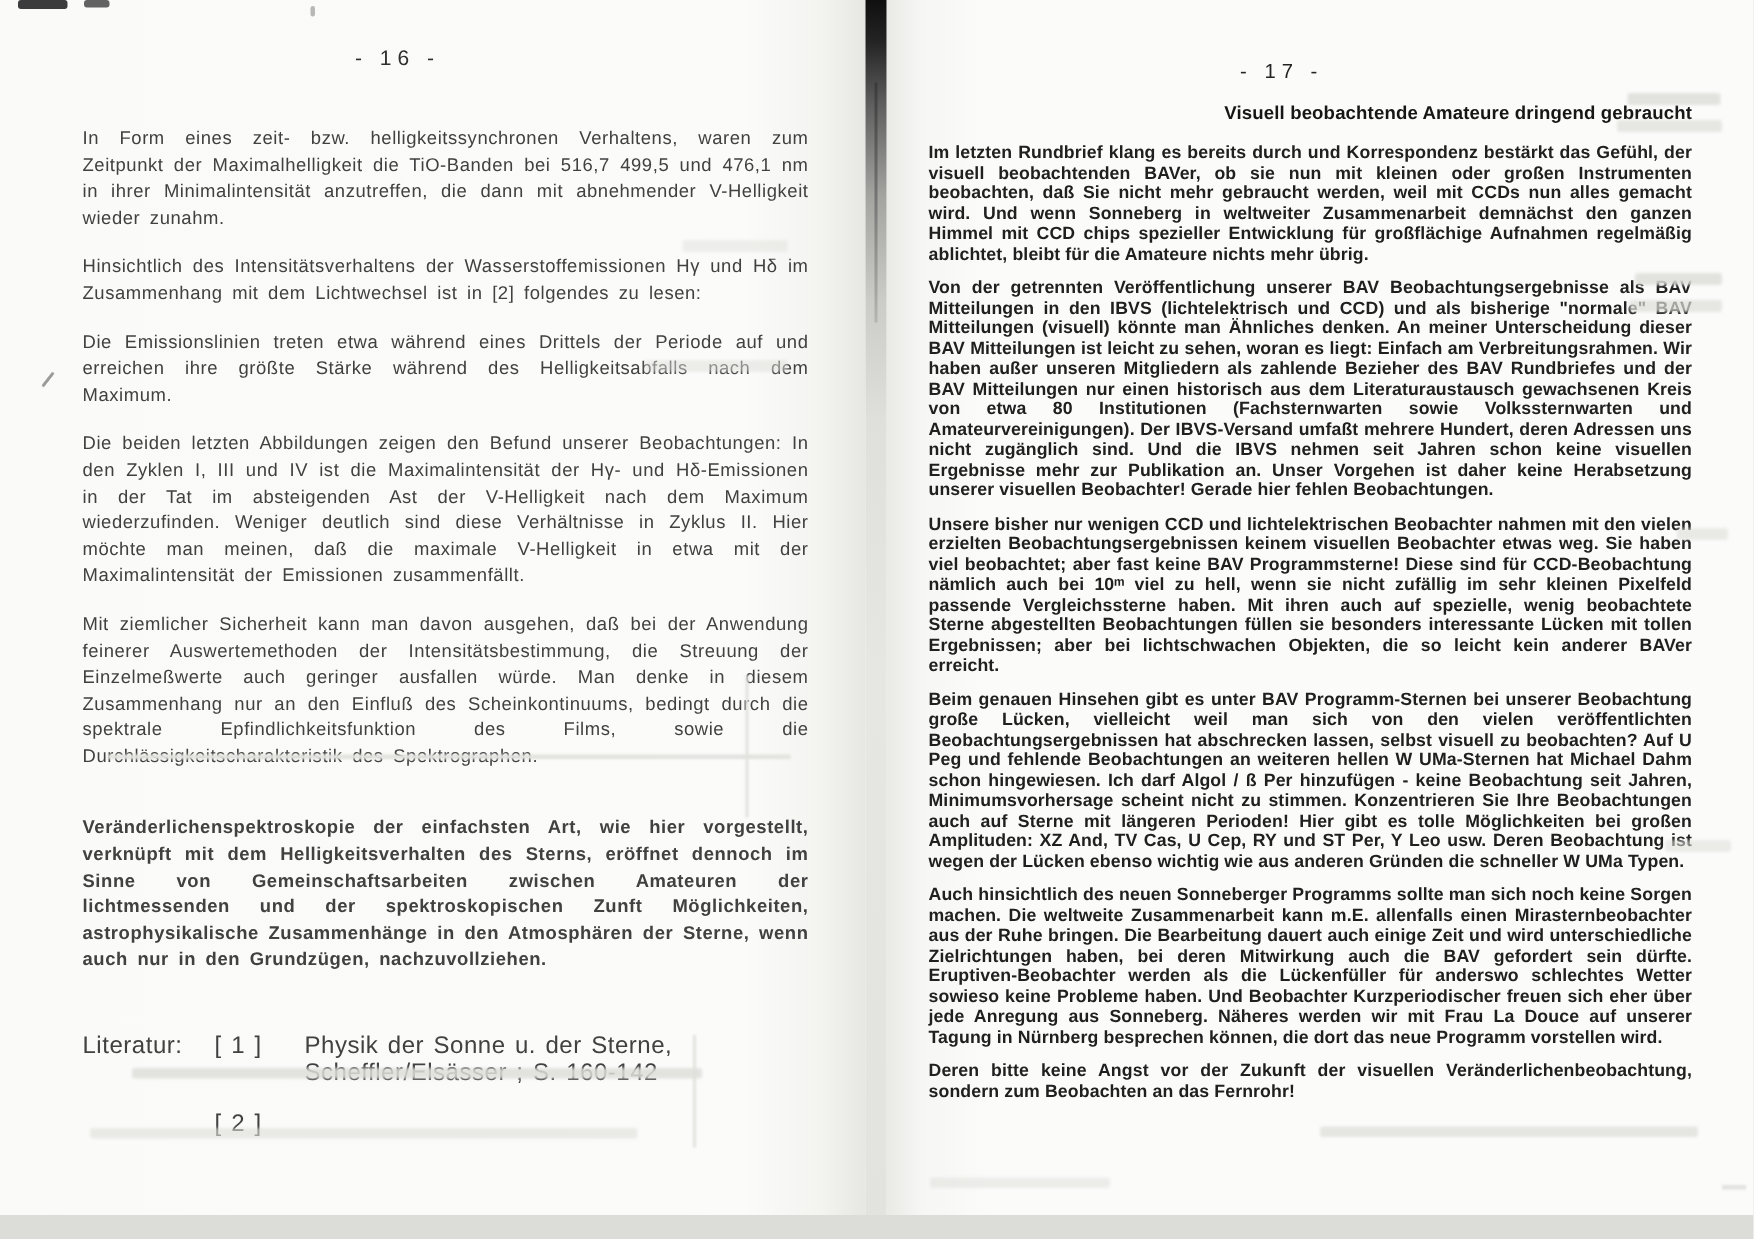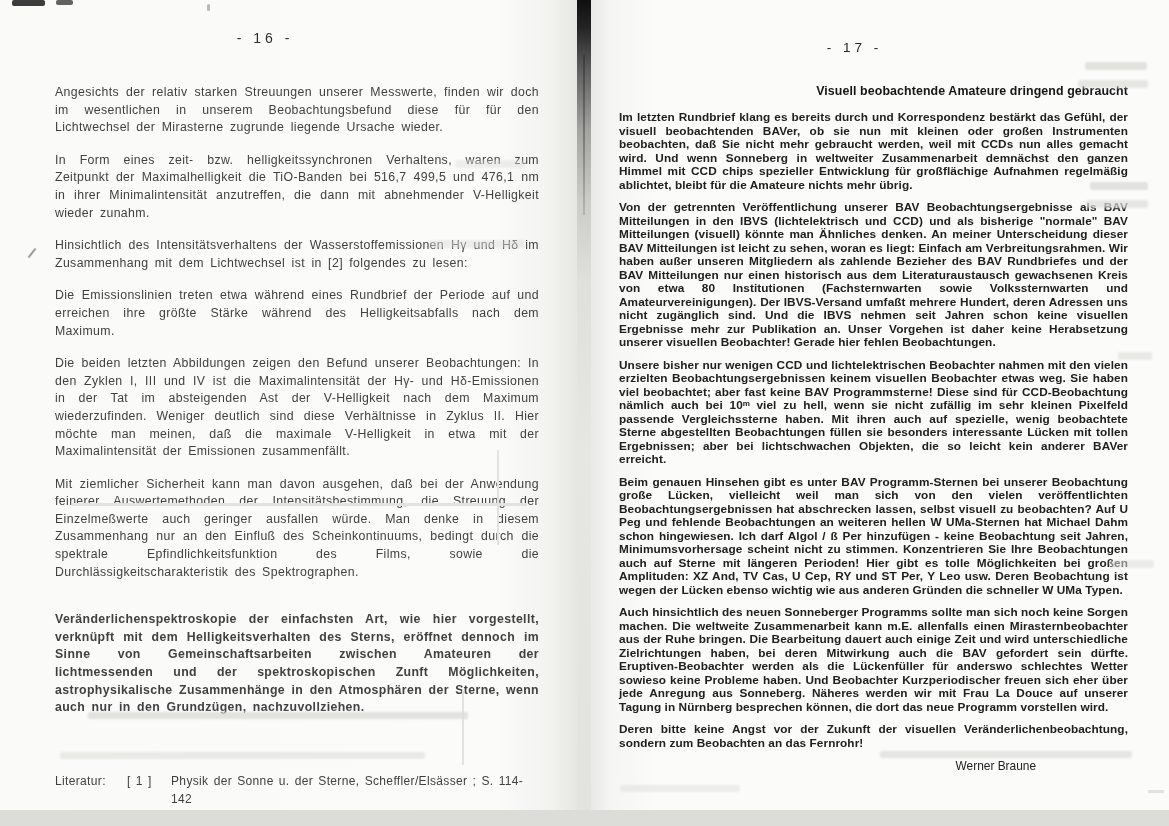--- a/index.html
+++ b/index.html
@@ -47,30 +47,30 @@
   }
   .pl-para {
     margin:0 0 15px 0;
     font-size:12.3px; line-height:17.6px;
     color:#414141; text-align:justify;
     letter-spacing:0.38px; word-spacing:2.6px;
   }
   .pl-para.big-gap-before { margin-top:30px;font-weight:bold; }
   .pl-lit {
     display:grid; grid-template-columns:72px 44px auto;
-    margin-top:56px;
-    font-size:12px; line-height:17.8px; color:#414141;
-    letter-spacing:0.35px; word-spacing:1.5px;
+    margin-top:40px;
+    font-size:16px; line-height:17.8px; color:#414141;
+    letter-spacing:0.35px; word-spacing:1.5px;gap:16px;
   }
 
   
   .pr-pagenum {
     text-align:center; transform:translateX(-19px);
     font-size:13.5px; letter-spacing:4px; color:#242424;
-    height:16px; margin-bottom:28px;
+    height:16px; margin-bottom:12px;
   }
   .pr-title {
     text-align:right; font-weight:bold;
     font-size:12.4px; color:#161616; letter-spacing:0.1px;
     margin:0 0 13px 0;
   }
   .pr-para {
     margin:0 0 9px 0;
     font-size:11.8px; line-height:13.5px;
     color:#202020; text-align:justify; letter-spacing:0.08px;font-weight:bold;
@@ -94,50 +94,48 @@
   }
 </style>
 </head>
 <body>
 
 <div class="scan">
 
   <div class="page page-left">
     <div class="pl-pagenum">- 16 -</div>
 
-    <p class="pl-para">Angesichts der relativ starken Streuungen unserer Messwerte, finden wir doch im wesentlichen in unserem Beobachtungsbefund diese für für den Lichtwechsel der Mirasterne zugrunde liegende Ursache wieder.</p>
     <p class="pl-para">In Form eines zeit- bzw. helligkeitssynchronen Verhaltens, waren zum Zeitpunkt der Maximalhelligkeit die TiO-Banden bei 516,7 499,5 und 476,1 nm in ihrer Minimalintensität anzutreffen, die dann mit abnehmender V-Helligkeit wieder zunahm.</p>
     <p class="pl-para">Hinsichtlich des Intensitätsverhaltens der Wasserstoffemissionen Hγ und Hδ im Zusammenhang mit dem Lichtwechsel ist in [2] folgendes zu lesen:</p>
-    <p class="pl-para">Die Emissionslinien treten etwa während eines Rundbrief der Periode auf und erreichen ihre größte Stärke während des Helligkeitsabfalls nach dem Maximum.</p>
+    <p class="pl-para">Die Emissionslinien treten etwa während eines Drittels der Periode auf und erreichen ihre größte Stärke während des Helligkeitsabfalls nach dem Maximum.</p>
     <p class="pl-para">Die beiden letzten Abbildungen zeigen den Befund unserer Beobachtungen: In den Zyklen I, III und IV ist die Maximalintensität der Hγ- und Hδ-Emissionen in der Tat im absteigenden Ast der V-Helligkeit nach dem Maximum wiederzufinden. Weniger deutlich sind diese Verhältnisse in Zyklus II. Hier möchte man meinen, daß die maximale V-Helligkeit in etwa mit der Maximalintensität der Emissionen zusammenfällt.</p>
     <p class="pl-para">Mit ziemlicher Sicherheit kann man davon ausgehen, daß bei der Anwendung feinerer Auswertemethoden der Intensitätsbestimmung, die Streuung der Einzelmeßwerte auch geringer ausfallen würde. Man denke in diesem Zusammenhang nur an den Einfluß des Scheinkontinuums, bedingt durch die spektrale Epfindlichkeitsfunktion des Films, sowie die Durchlässigkeitscharakteristik des Spektrographen.</p>
     <p class="pl-para big-gap-before">Veränderlichenspektroskopie der einfachsten Art, wie hier vorgestellt, verknüpft mit dem Helligkeitsverhalten des Sterns, eröffnet dennoch im Sinne von Gemeinschaftsarbeiten zwischen Amateuren der lichtmessenden und der spektroskopischen Zunft Möglichkeiten, astrophysikalische Zusammenhänge in den Atmosphären der Sterne, wenn auch nur in den Grundzügen, nachzuvollziehen.</p>
 
     <div class="pl-lit">
       <div>Literatur:</div>
       <div>[ 1 ]</div>
-      <div>Physik der Sonne u. der Sterne, Scheffler/Elsässer ; S. 114-142</div>
+      <div>Physik der Sonne u. der Sterne, Scheffler/Elsässer ; S. 160-142</div>
       <div></div>
       <div>[ 2 ]</div>
     </div>
 
   </div>
 
   <div class="page page-right">
     <div class="pr-pagenum">- 17 -</div>
     <div class="pr-title">Visuell beobachtende Amateure dringend gebraucht</div>
 
     <p class="pr-para">Im letzten Rundbrief klang es bereits durch und Korrespondenz bestärkt das Gefühl, der visuell beobachtenden BAVer,  ob sie nun mit kleinen oder großen  Instrumenten beobachten, daß Sie nicht mehr gebraucht werden, weil mit CCDs nun alles gemacht wird. Und wenn Sonneberg in weltweiter Zusammenarbeit demnächst den ganzen Himmel mit CCD chips spezieller Entwicklung für großflächige Aufnahmen regelmäßig ablichtet, bleibt für die Amateure nichts mehr übrig.</p>
     <p class="pr-para">Von der getrennten Veröffentlichung unserer BAV Beobachtungsergebnisse als BAV Mitteilungen in den IBVS (lichtelektrisch und CCD) und als bisherige "normale" BAV Mitteilungen (visuell) könnte man Ähnliches denken. An meiner Unterscheidung dieser BAV Mitteilungen ist leicht zu sehen, woran es liegt: Einfach am Verbreitungsrahmen. Wir haben außer unseren Mitgliedern als zahlende Bezieher des BAV Rundbriefes und der BAV Mitteilungen  nur einen historisch aus dem Literaturaustausch gewachsenen Kreis von etwa 80 Institutionen (Fachsternwarten sowie Volkssternwarten und Amateurvereinigungen). Der IBVS-Versand umfaßt mehrere Hundert, deren Adressen uns nicht zugänglich sind. Und die IBVS nehmen seit Jahren schon keine visuellen Ergebnisse mehr zur Publikation an. Unser Vorgehen ist daher keine Herabsetzung  unserer visuellen Beobachter! Gerade hier fehlen Beobachtungen.</p>
     <p class="pr-para">Unsere bisher nur wenigen CCD und lichtelektrischen Beobachter nahmen mit den vielen erzielten Beobachtungsergebnissen keinem visuellen Beobachter etwas weg. Sie haben viel beobachtet; aber fast keine BAV Programmsterne! Diese sind für CCD-Beobachtung nämlich auch bei 10ᵐ viel zu hell, wenn sie nicht zufällig im sehr kleinen Pixelfeld passende Vergleichssterne haben. Mit ihren auch auf spezielle, wenig beobachtete  Sterne abgestellten Beobachtungen füllen sie besonders interessante Lücken mit tollen Ergebnissen; aber bei lichtschwachen Objekten, die so leicht kein anderer BAVer erreicht.</p>
     <p class="pr-para">Beim genauen Hinsehen gibt es unter BAV Programm-Sternen bei unserer Beobachtung große Lücken, vielleicht weil man sich von den vielen veröffentlichten Beobachtungsergebnissen hat abschrecken lassen, selbst visuell zu beobachten? Auf  U Peg und fehlende Beobachtungen an weiteren hellen W UMa-Sternen hat Michael Dahm schon hingewiesen. Ich darf Algol / ß Per hinzufügen - keine Beobachtung seit Jahren, Minimumsvorhersage scheint nicht zu stimmen. Konzentrieren Sie Ihre Beobachtungen auch auf Sterne mit längeren Perioden! Hier gibt es tolle Möglichkeiten bei großen Amplituden: XZ And, TV Cas, U Cep, RY und ST Per, Y Leo usw. Deren Beobachtung ist wegen der Lücken ebenso wichtig wie aus anderen Gründen die schneller W UMa Typen.</p>
     <p class="pr-para">Auch hinsichtlich des neuen Sonneberger Programms sollte man sich noch keine Sorgen machen. Die weltweite Zusammenarbeit kann m.E. allenfalls einen Mirasternbeobachter aus der Ruhe bringen.  Die Bearbeitung dauert auch einige Zeit und wird unterschiedliche Zielrichtungen haben, bei deren Mitwirkung auch die BAV gefordert sein dürfte. Eruptiven-Beobachter werden als die  Lückenfüller für anderswo schlechtes Wetter sowieso keine Probleme haben. Und Beobachter Kurzperiodischer freuen sich eher über jede Anregung aus Sonneberg. Näheres werden wir mit Frau La Douce auf unserer Tagung in Nürnberg besprechen können, die dort das neue Programm vorstellen wird.</p>
     <p class="pr-para">Deren bitte keine Angst vor der Zukunft der visuellen Veränderlichenbeobachtung, sondern zum Beobachten an das Fernrohr!</p>
 
-    <div class="pr-sign">Werner Braune</div>
   </div>
 
   <div class="gutter"></div>
   <div class="gutter-line"></div>
 
   <div class="artifact smudge" style="left:12px;top:0;width:33px;height:6px;"></div>
   <div class="artifact smudge" style="left:56px;top:0;width:17px;height:5px;opacity:.8;"></div>
   <div class="artifact smudge" style="left:207px;top:4px;width:3px;height:7px;opacity:.35;"></div>
   <div class="artifact pen-mark" style="left:26px;top:252px;"></div>
 

